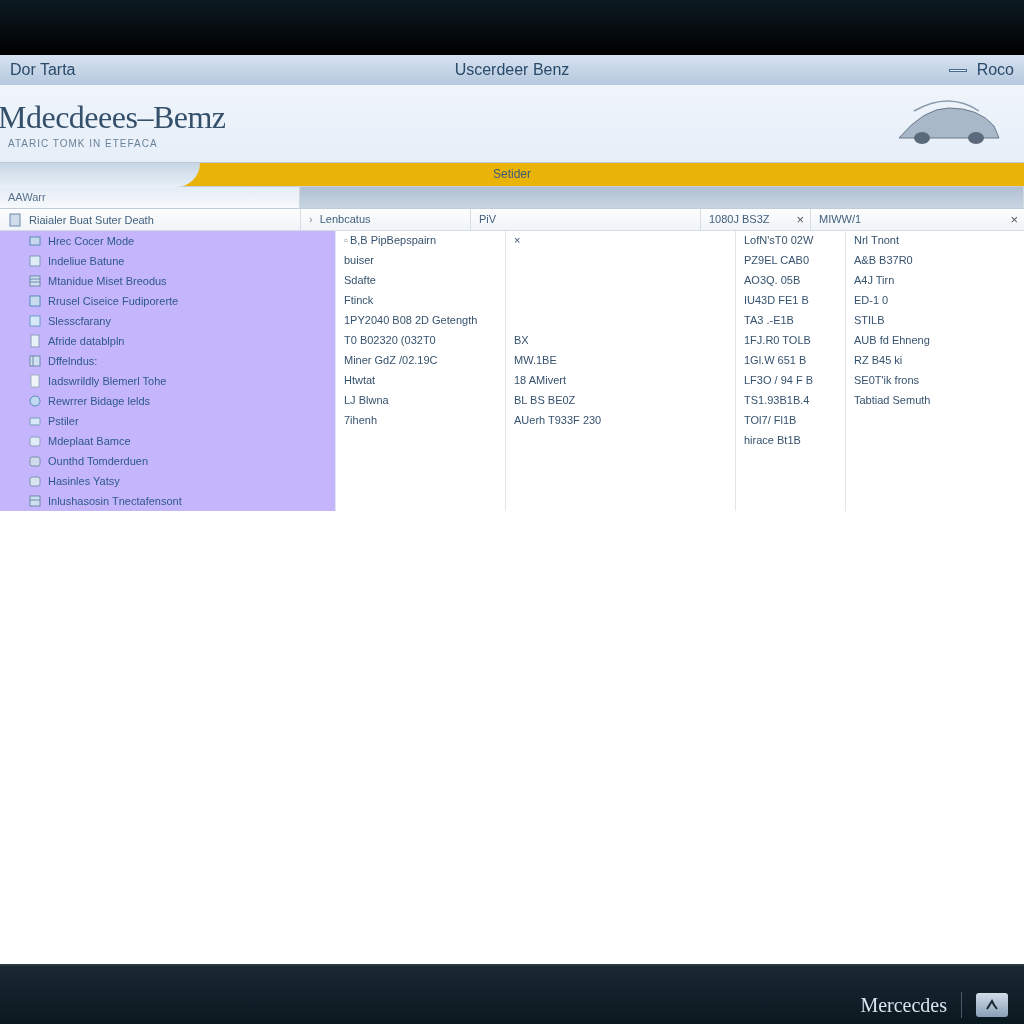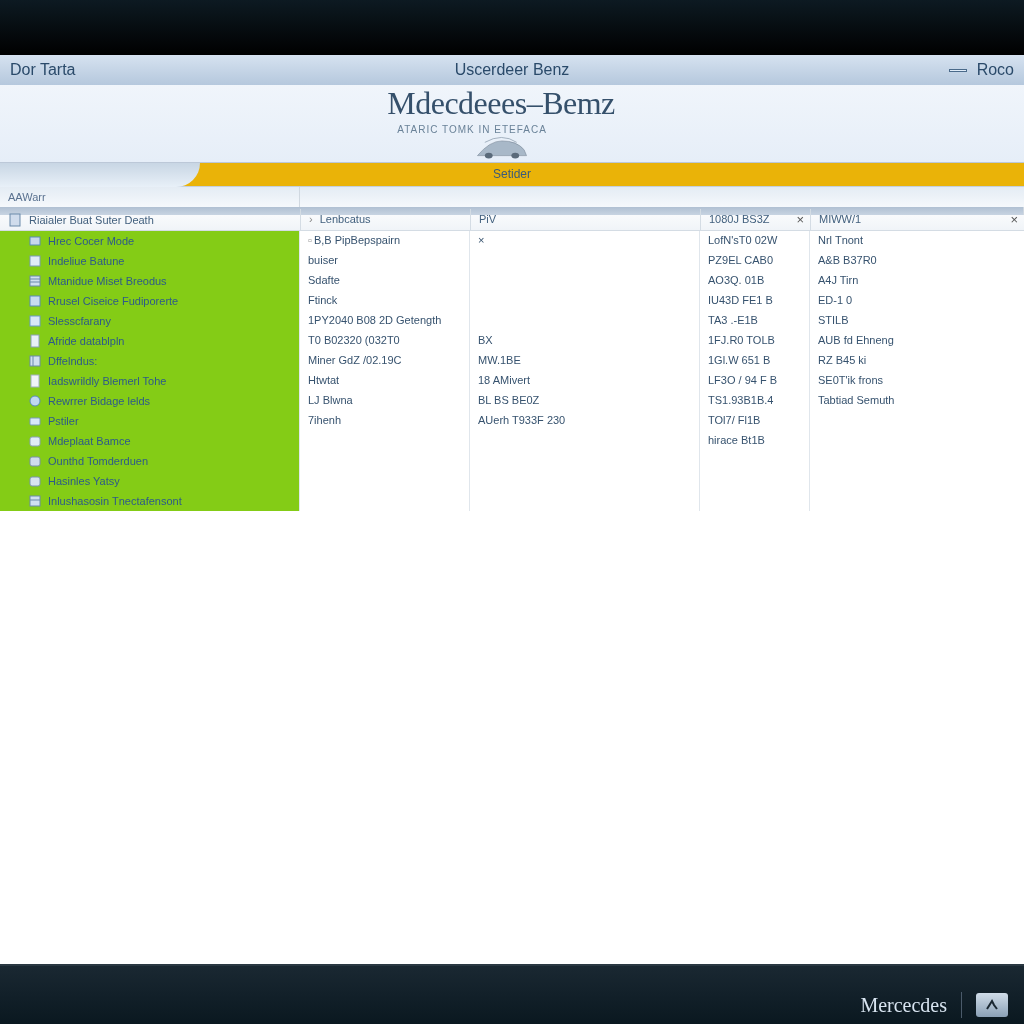--- a/index.html
+++ b/index.html
@@ -31,21 +31,20 @@
   .header-panel {
     height: 78px;
     background: linear-gradient(#f0f5fb, #e6eef8);
     border-bottom: 1px solid #bcc8d8;
     display: flex;
     justify-content: space-between;
     align-items: center;
     padding-left: 0;
     padding-right: 20px;
     position: relative;
-    flex-direction: column;
   }
   .header-panel h1 {
     font-family: Georgia, serif;
     font-weight: normal;
     font-size: 32px;
     color: #35506b;
     letter-spacing: -0.5px;
     margin-left: -2px;
   }
   .header-panel .subtitle {
@@ -77,34 +76,33 @@
     font-size: 12px;
     color: #3a5a7a;
   }
   .columns-header {
     height: 22px;
     background: linear-gradient(#e4ecf4, #f6f9fc);
     display: flex;
     font-size: 11px;
     color: #5a7290;
     border-bottom: 1px solid #c0ccd8;
-    flex-direction: column;
   }
   .col-head {
     padding: 4px 8px;
     border-right: 1px solid #d0d8e0;
   }
   .w-nav { width: 300px; }
   .w-col2 { width: 170px; }
   .w-col3 { width: 230px; }
   .w-col4 { width: 110px; position: relative; }
   .w-col5 { flex: 1; position: relative; }
   .nav-area {
-    width: 300px;
-    background: #84cc16;
+    width: 336px;
+    background: #c4b5fd;
   }
   .nav-item {
     height: 20px;
     display: flex;
     align-items: center;
     gap: 6px;
     padding: 0 10px 0 28px;
     font-size: 11px;
     color: #2e5a8a;
     cursor: pointer;
@@ -378,21 +376,21 @@
           <div class="data-cell"></div>
           <div class="data-cell">BX</div>
           <div class="data-cell">MW.1BE</div>
           <div class="data-cell">18 AMivert</div>
           <div class="data-cell">BL       BS BE0Z</div>
           <div class="data-cell">AUerh T933F 230</div>
         </div>
     <div class="data-col w-col4 col-block" id="dc4">
           <div class="data-cell">LofN'sT0 02W</div>
           <div class="data-cell">PZ9EL CAB0</div>
-          <div class="data-cell">AO3Q.  01B</div>
+          <div class="data-cell">AO3Q.  05B</div>
           <div class="data-cell">IU43D FE1 B</div>
           <div class="data-cell">TA3 .-E1B</div>
           <div class="data-cell">1FJ.R0 TOLB</div>
           <div class="data-cell">1Gl.W  651 B</div>
           <div class="data-cell">LF3O / 94 F B</div>
           <div class="data-cell">TS1.93B1B.4</div>
           <div class="data-cell">TOl7/ Fl1B</div>
           <div class="data-cell">hirace Bt1B</div>
         </div>
     <div class="data-col w-col5" id="dc5">

